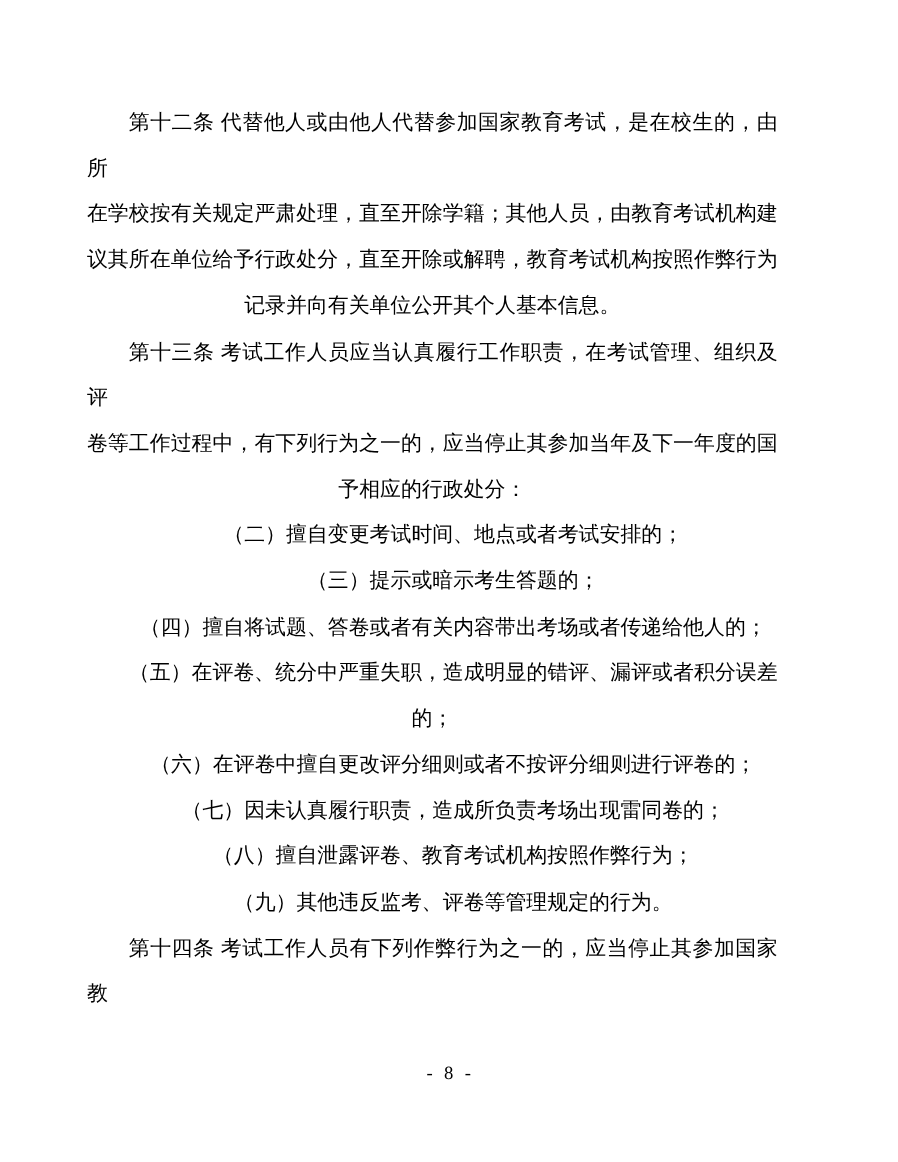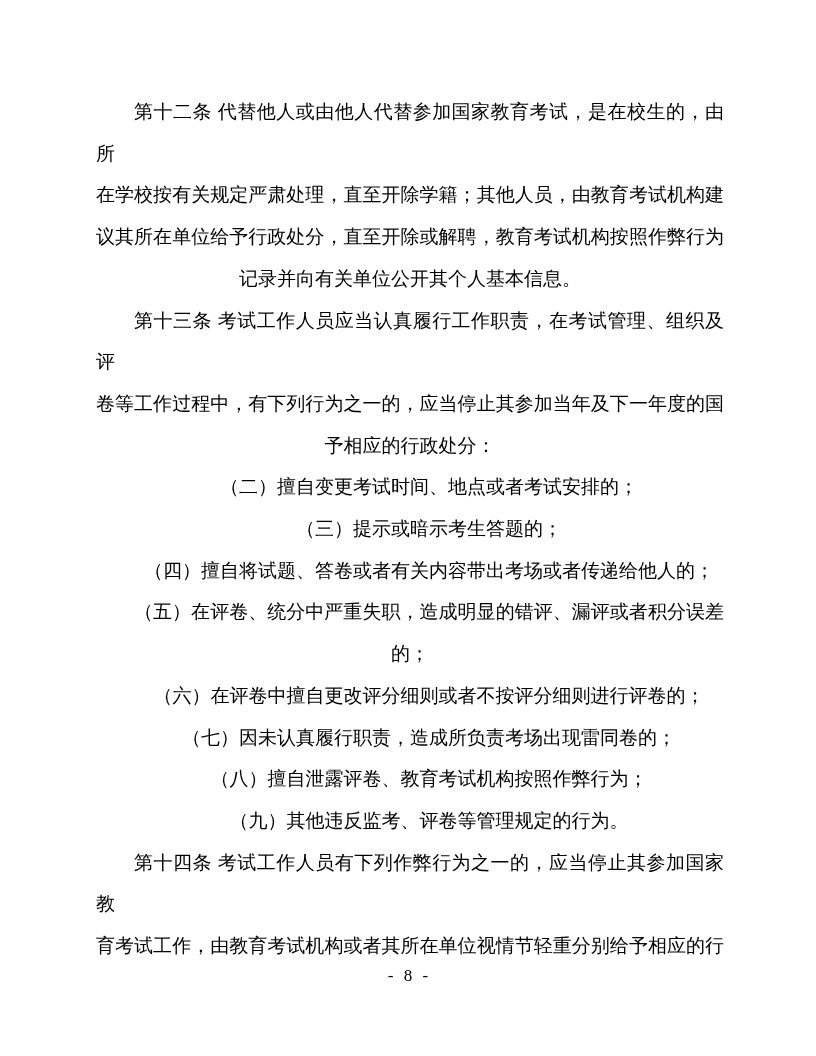--- a/index.html
+++ b/index.html
@@ -11,21 +11,21 @@
     position: relative;
     width: 816px;
     height: 1056px;
     background: #ffffff;
     overflow: hidden;
     font-family: "Liberation Sans", "DejaVu Sans", sans-serif;
     color: #000000;
   }
   .content {
     position: absolute;
-    left: 96px;
+    left: 79px;
     top: 91px;
     width: 628px;
     font-size: 19px;
     line-height: 41.7px;
     color: #000000;
   }
   .para {
     margin: 0;
     padding: 0;
   }
@@ -89,19 +89,18 @@
         <div class="line indent">（七）因未认真履行职责，造成所负责考场出现雷同卷的；</div>
       </div>
       <div class="para">
         <div class="line indent">（八）擅自泄露评卷、教育考试机构按照作弊行为；</div>
       </div>
       <div class="para">
         <div class="line indent">（九）其他违反监考、评卷等管理规定的行为。</div>
       </div>
       <div class="para">
         <div class="line fill indent">第十四条 考试工作人员有下列作弊行为之一的，应当停止其参加国家教</div>
-        <div class="line fill">育考试工作，由教育考试机构或者其所在单位视情节轻重分别给予相应的行</div>
       </div>
     </div>
   <div class="footer">
     <span>- 8 -</span>
   </div>
 </div>
 
 </body></html>

